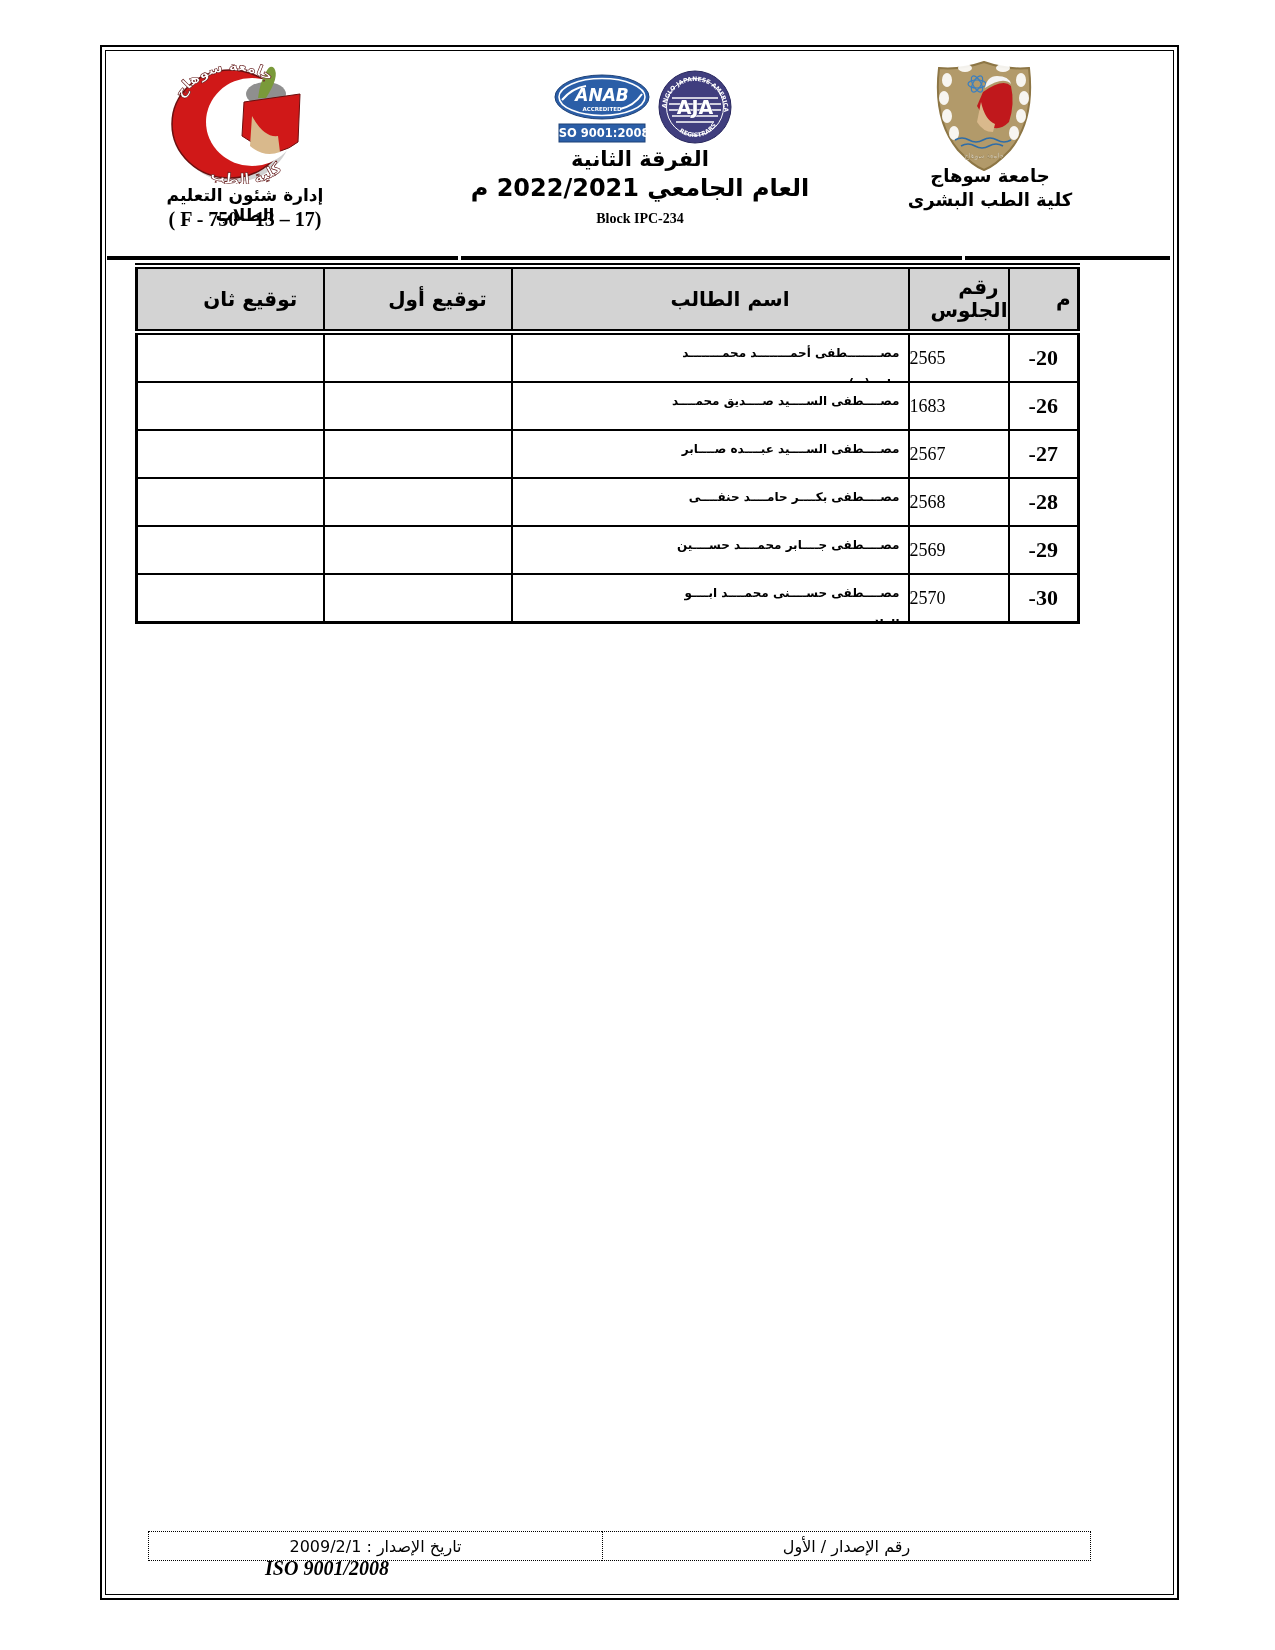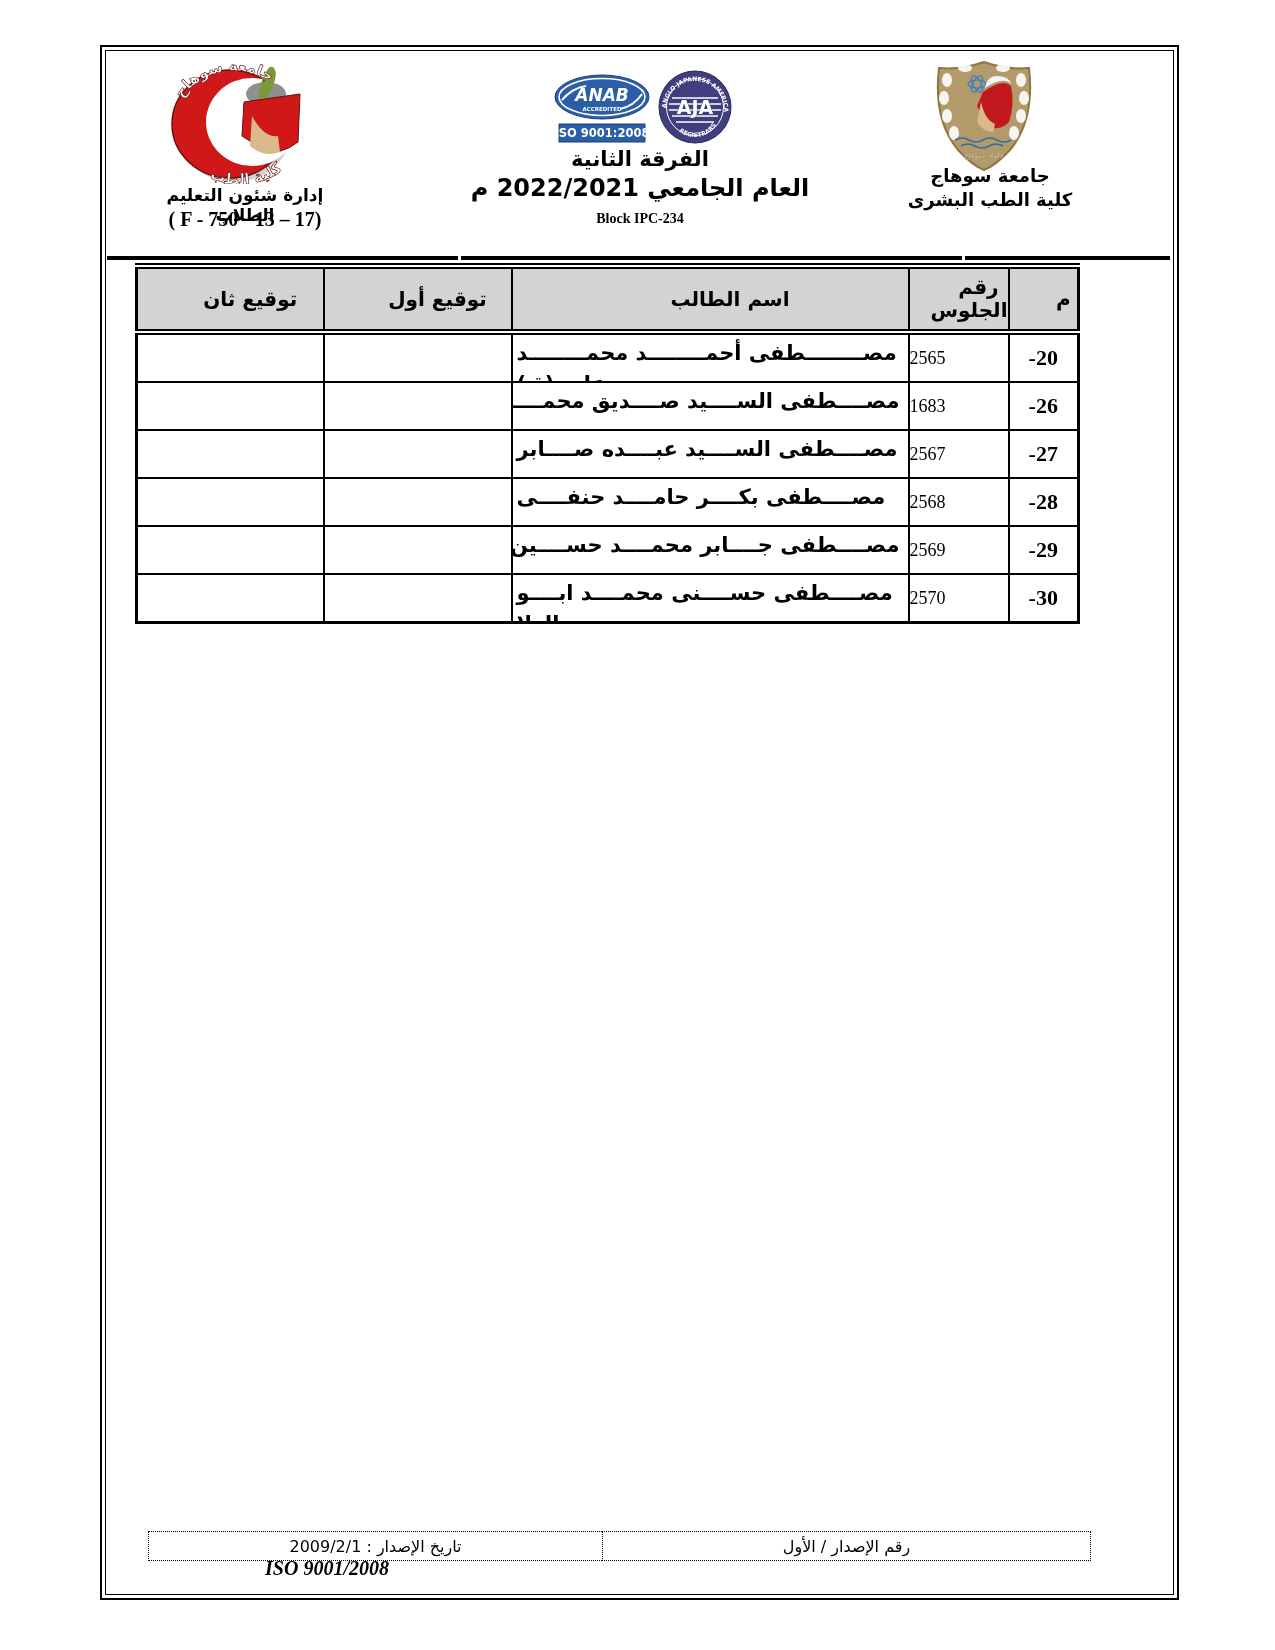--- a/index.html
+++ b/index.html
@@ -39,22 +39,22 @@
                         border-bottom:6px double #000;border-top:6px double #000;vertical-align:middle;padding-left:40px;}
   th.seat-h{font-size:17px;line-height:1.15;text-align:center;}
   th.seat-h span{display:inline-block;width:58px;}
   table.roster tbody tr{height:43px;}
   td.serial{direction:ltr;text-align:center;vertical-align:middle;
             font-family:"Liberation Serif",serif;font-size:22px;font-weight:bold;}
   td.seat{text-align:left;vertical-align:middle;
           font-family:"Liberation Serif",serif;font-size:18px;font-weight:normal;}
   td.name-cell{vertical-align:top;}
   .name-clip{height:43px;overflow:hidden;padding:3px 8px 0 4px;}
-  .name-clip .l1,.name-clip .l2{font-size:21px;font-weight:bold;line-height:31px;
-        white-space:nowrap;text-align:left;}
+  .name-clip .l1,.name-clip .l2{font-size:12px;font-weight:bold;line-height:31px;
+        white-space:nowrap;text-align:right;}
   td.sig{background:#fff;}
 
   table.issue{position:absolute;left:148px;top:1531px;width:942px;border-collapse:collapse;
               direction:rtl;table-layout:fixed;border:1px dotted #000;}
   table.issue td{border:1px dotted #000;height:26px;font-size:16px;text-align:center;
                  vertical-align:middle;}
   .iso-note{left:217px;top:1557px;width:220px;font-size:20px;font-weight:bold;font-style:italic;
             font-family:"Liberation Serif",serif;}
   svg text{font-family:"DejaVu Sans",sans-serif;}
 </style>

